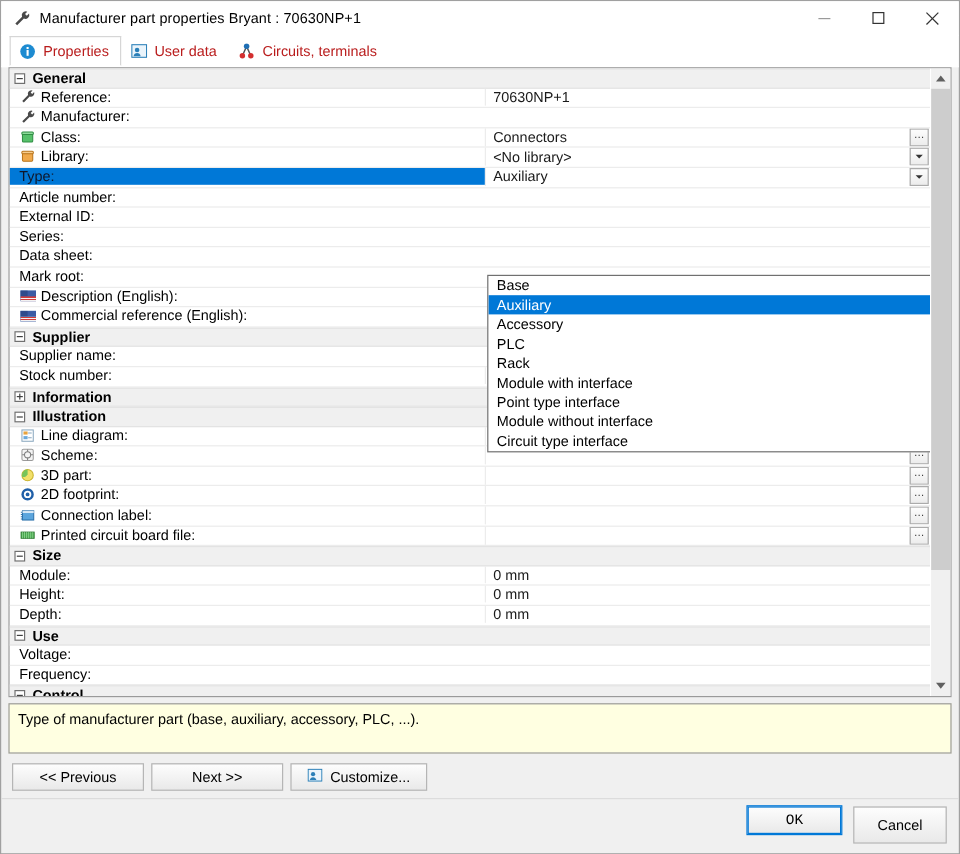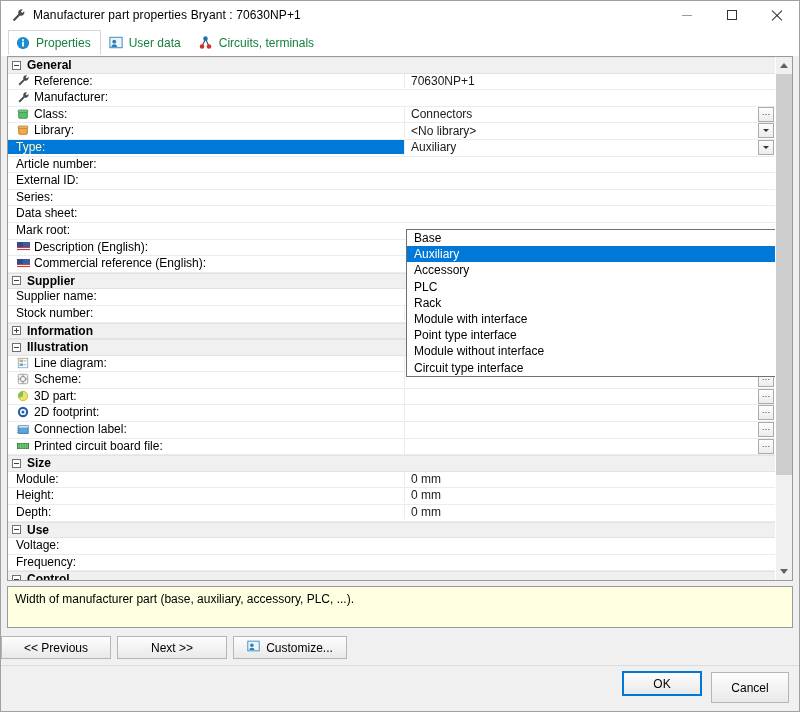--- a/index.html
+++ b/index.html
@@ -72,21 +72,21 @@
     padding-left: 7px;
     border-bottom: 1px solid #ffffff;
     position: relative;
   }
   .tab {
     height: 25px;
     display: flex;
     align-items: center;
     padding: 0 9px 0 6px;
     font-size: 12px;
-    color: #15803d;
+    color: #b91c1c;
     gap: 5px;
     background: transparent;
     border: 1px solid transparent;
     white-space: nowrap;
   }
   .tab.active {
     background: #ffffff;
     border: 1px solid #d6d6d6;
     border-bottom: 1px solid #ffffff;
   }
@@ -168,21 +168,21 @@
     align-items: center;
     padding-left: 6px;
     border-left: 1px solid #ececec;
     font-size: 12px;
     color: #1a1a1a;
     overflow: hidden;
     white-space: nowrap;
   }
   .cat-row .val-cell { border-left: none; }
   .row.selected .lbl-cell { background: #0078d7; }
-  .row.selected .prop-label { color: #fef9c3; }
+  .row.selected .prop-label { color: #0f172a; }
   .row.selected .val-cell { background: #ffffff; }
 
   .mini-btn {
     width: 16px; height: 15px;
     border: 1px solid #ababab;
     background: linear-gradient(#fdfdfd, #ececec);
     margin-left: auto; margin-right: 1px;
     flex: none;
     display: flex; align-items: center; justify-content: center;
     font-size: 8px; color: #333;
@@ -242,21 +242,21 @@
     background: #ffffe1;
     border: 1px solid #9a9a9a;
     padding: 5px 7px;
     font-size: 12px;
     color: #000;
   }
   .btnbar1 {
     flex: none;
     display: flex;
     gap: 6px;
-    padding: 6px 9px 0 0;
+    padding: 6px 9px 0 9px;
     height: 33px;
     align-items: center;
   }
   .btn {
     height: 23px;
     min-width: 110px;
     border: 1px solid #b5b5b5;
     background: linear-gradient(#fdfdfd, #e9e9e9);
     font-size: 12px;
     color: #000;
@@ -277,20 +277,21 @@
     justify-content: flex-end;
     gap: 10px;
     padding: 6px 10px 8px 0;
   }
   .btn-ok {
     height: 23px; width: 78px;
     border: 1px solid #0078d7;
     background: linear-gradient(#fdfdfd, #e9e9e9);
     font-size: 12px; display:flex; align-items:center; justify-content:center;
     outline: 1px solid #0078d7;
+    font-family: Liberation Mono, monospace;
   }
   .btn-cancel {
     height: 31px; width: 78px;
     border: 1px solid #b5b5b5;
     background: linear-gradient(#fdfdfd, #e9e9e9);
     font-size: 12px; display:flex; align-items:center; justify-content:center;
   }
   .flag { width: 13px; height: 9px; background:#3b5ba5; position:relative; overflow:hidden; border:0;}
   .flag:before { content:""; position:absolute; left:0; top:0; width:6px; height:5px; background:#2f4a8c;}
   .flag:after { content:""; position:absolute; left:0; bottom:0; width:13px; height:4px;
@@ -740,21 +741,21 @@
       <div class="sb-track">
         <div class="sb-thumb"></div>
       </div>
       <div class="sb-arrow">
           <span class="sb-dn"></span>
         </div>
     </div>
   </div>
 
   <div class="helpbar">
-    <span>Width of manufacturer part (base, auxiliary, accessory, PLC, ...).</span>
+    <span>Type of manufacturer part (base, auxiliary, accessory, PLC, ...).</span>
   </div>
 
   <div class="btnbar1">
     <div class="btn">&lt;&lt; Previous</div>
     <div class="btn">Next &gt;&gt;</div>
     <div class="btn wide">
       <span class="t-ico">
         <svg width="13" height="12" viewBox="0 0 16 14">
             <rect x="1" y="1" width="14" height="12" fill="#eaf4fb" stroke="#2a7fb8"></rect>
             <circle cx="6" cy="6" r="2.2" fill="#2a7fb8"></circle>

